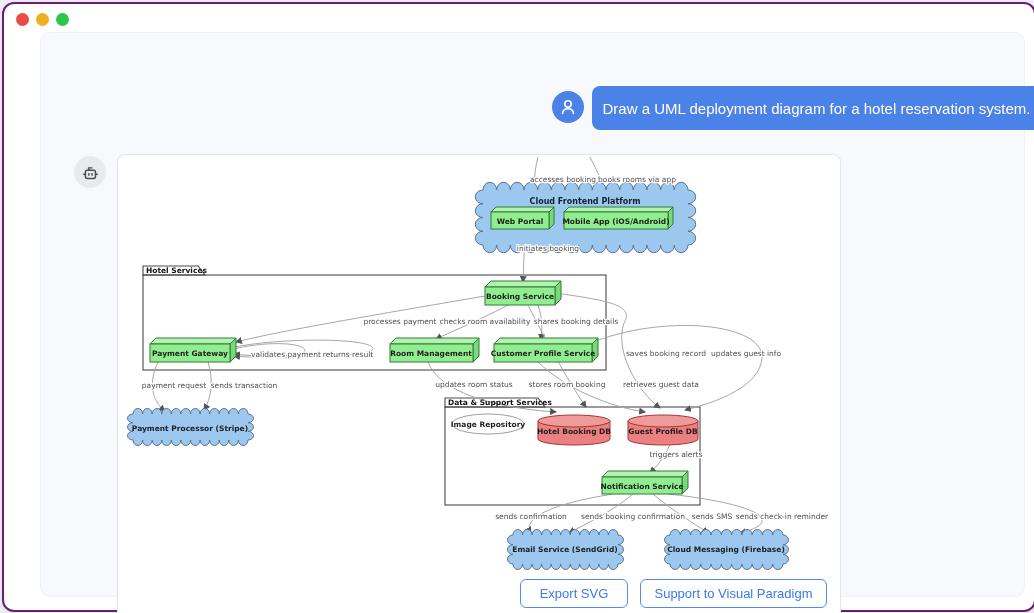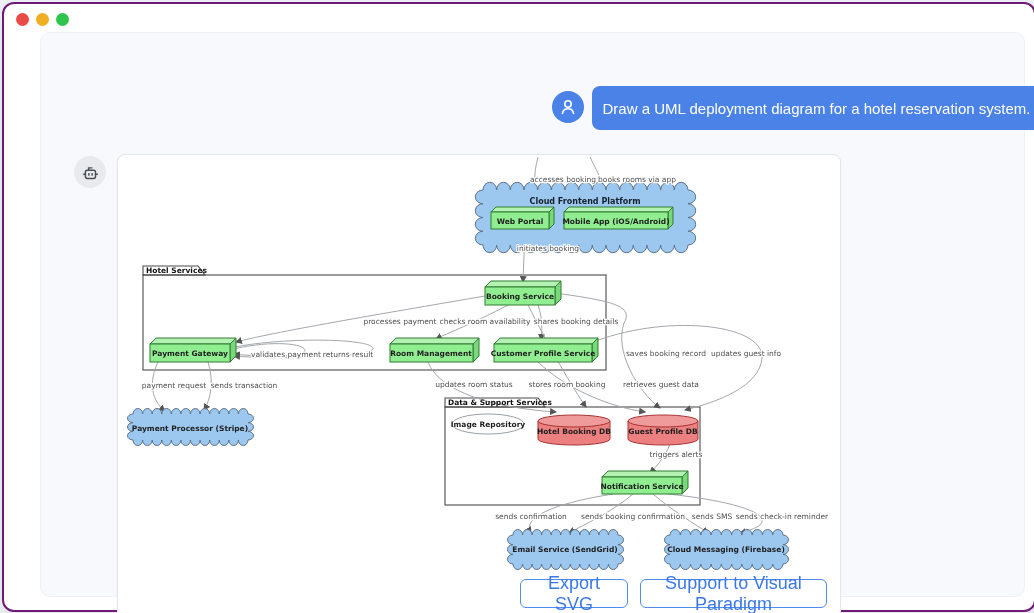--- a/index.html
+++ b/index.html
@@ -6,21 +6,21 @@
   body{width:1034px;height:613px;background:#eef1f6;font-family:"Liberation Sans",sans-serif;position:relative;overflow:hidden;}
   .window{position:absolute;left:2px;top:2px;width:1030px;height:606px;background:#ffffff;border:2px solid #701a75;border-radius:12px;box-shadow:0 4px 14px rgba(30,50,80,.08);}
   .traffic{position:absolute;top:9px;left:12px;display:flex;gap:7px;}
   .dot{width:13px;height:13px;border-radius:50%;}
   .panel{position:absolute;left:36px;top:28px;width:983px;height:563px;background:#f7f9fc;border:1px solid #eef1f6;border-radius:10px;}
   .user-row-avatar{position:absolute;left:511px;top:58px;width:32px;height:32px;border-radius:50%;display:flex;align-items:center;justify-content:center;}
   .bubble{position:absolute;left:551px;top:53px;width:449px;height:44px;border-radius:8px;color:#fff;font-size:15px;display:flex;align-items:center;justify-content:center;}
   .bot-avatar{position:absolute;left:33px;top:123px;width:32px;height:32px;border-radius:50%;background:#e8eaee;display:flex;align-items:center;justify-content:center;}
   .card{position:absolute;left:76px;top:121px;width:722px;height:465px;background:#ffffff;border:1px solid #e3e6ea;border-radius:8px;box-shadow:0 1px 3px rgba(30,50,80,.04);}
   .card svg{position:absolute;left:0;top:0;}
-  .btn{position:absolute;background:#fff;border:1.5px solid #4e8cf0;border-radius:6px;color:#3b78e8;font-size:18px;font-family:"Liberation Sans",sans-serif;display:flex;align-items:center;justify-content:center;cursor:pointer;}
+  .btn{position:absolute;background:#fff;border:1.5px solid #4e8cf0;border-radius:6px;color:#3b78e8;font-size:13px;font-family:"Liberation Sans",sans-serif;display:flex;align-items:center;justify-content:center;cursor:pointer;}
   .btn-export{left:402px;top:424px;width:108px;height:29px;}
   .btn-import{left:522px;top:424px;width:187px;height:29px;}
   
   .edge{fill:none;stroke:#a3a7ac;stroke-width:1;marker-end:url(#arr);}
   .pkg{fill:none;stroke:#4a4a4a;stroke-width:1.1;}
   .tab{fill:#ffffff;stroke:#4a4a4a;stroke-width:1.1;}
   .cloud{fill:#9cc7ee;stroke:#5d738d;stroke-width:1;}
   .n-top{fill:#b4f2b4;stroke:#2f7d31;stroke-width:1;}
   .n-side{fill:#79d879;stroke:#2f7d31;stroke-width:1;}
   .n-front{fill:#90ee90;stroke:#2f7d31;stroke-width:1;}

